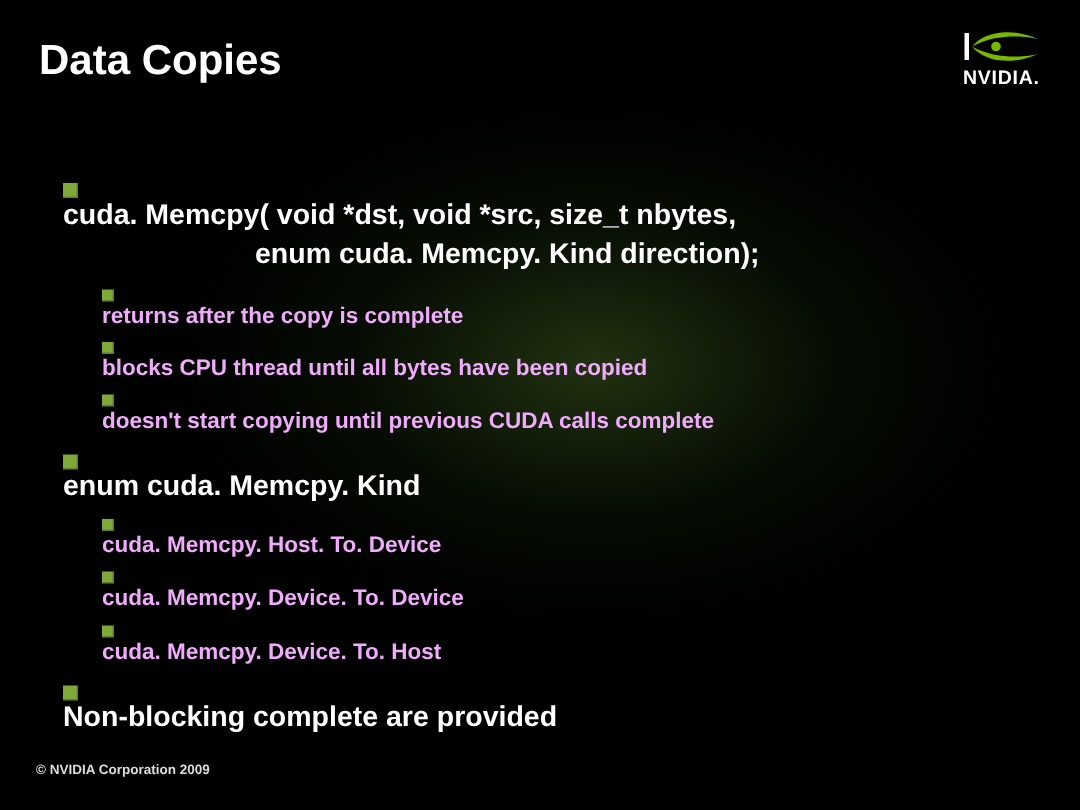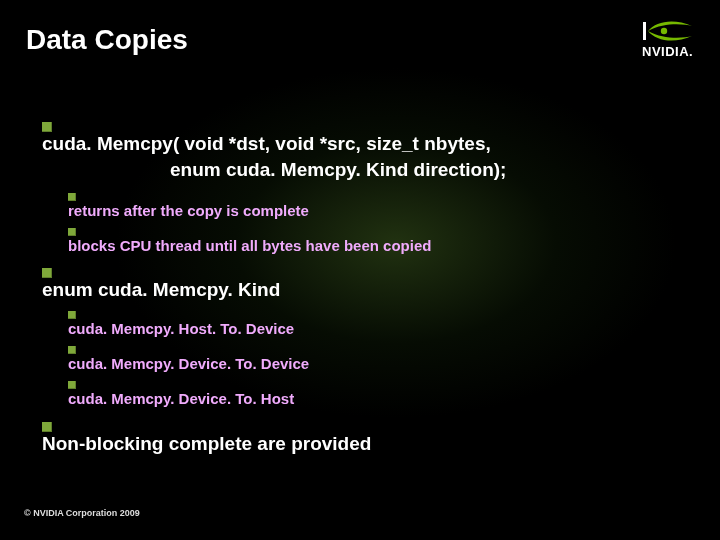--- a/index.html
+++ b/index.html
@@ -122,20 +122,24 @@
 
   <div class="sub">
     <div class="bullet-row">
       <div class="sq-sm"></div>
       <div class="lvl2">returns after the copy is complete</div>
     </div>
     <div class="bullet-row">
       <div class="sq-sm"></div>
       <div class="lvl2">blocks CPU thread until all bytes have been copied</div>
     </div>
+    <div class="bullet-row">
+      <div class="sq-sm"></div>
+      <div class="lvl2">doesn't start copying until previous CUDA calls complete</div>
+    </div>
   </div>
 
   <div class="block2">
     <div class="bullet-row">
       <div class="sq"></div>
       <div class="lvl1">enum cuda. Memcpy. Kind</div>
     </div>
   </div>
 
   <div class="sub">

